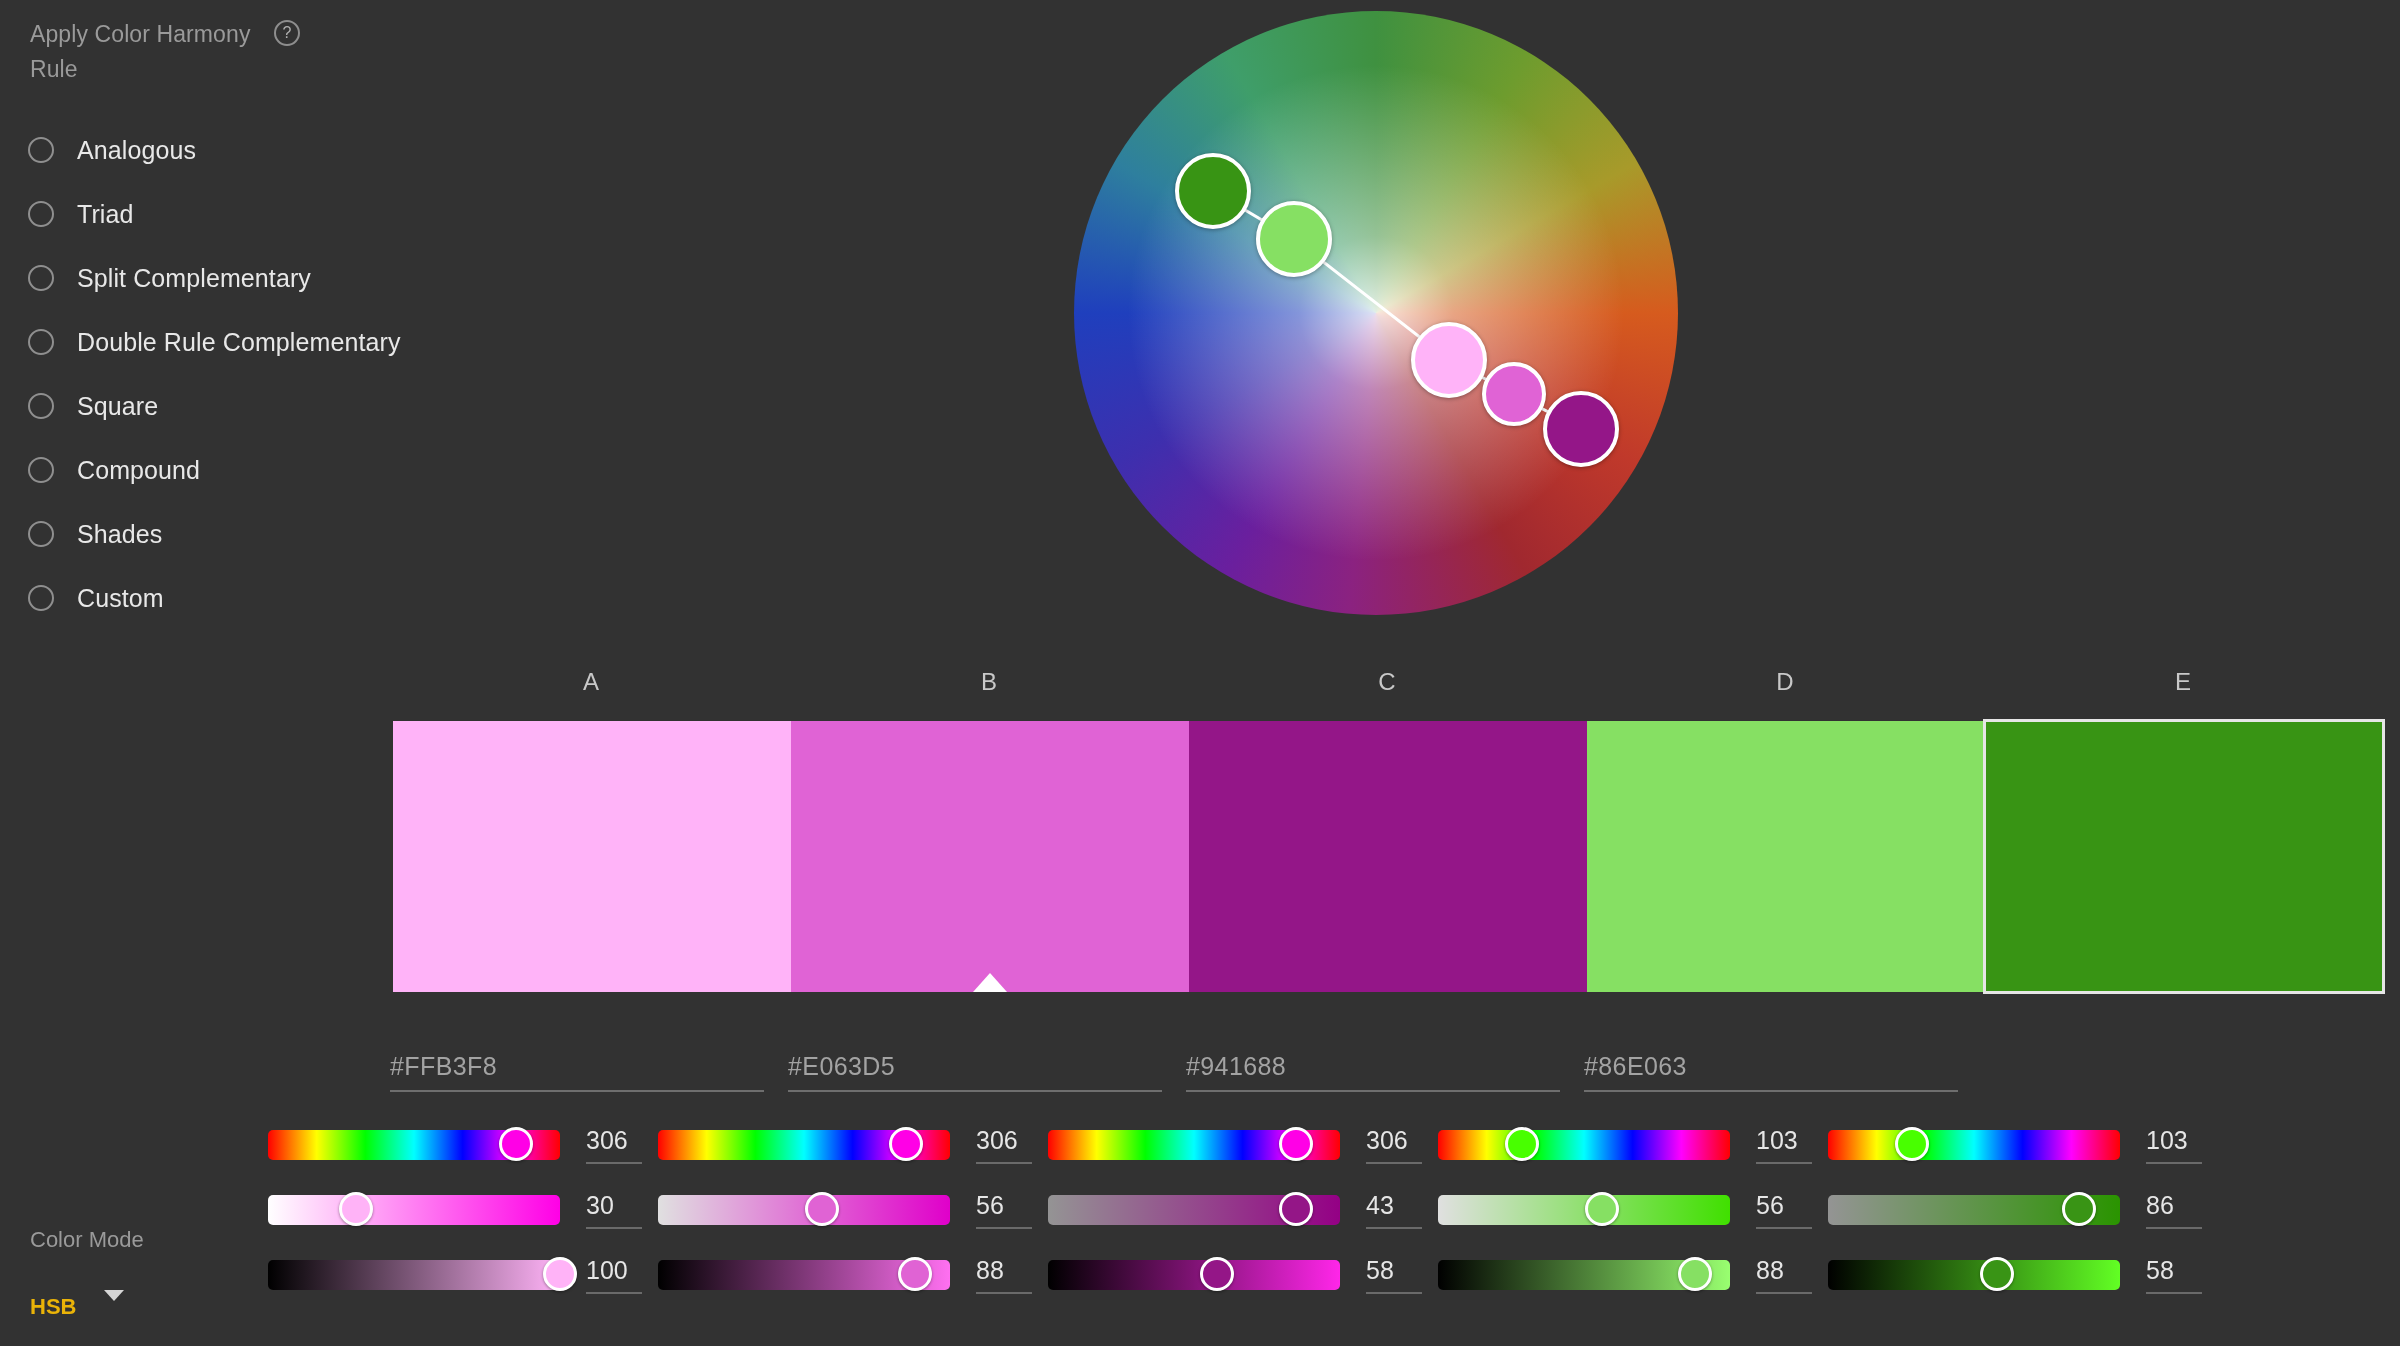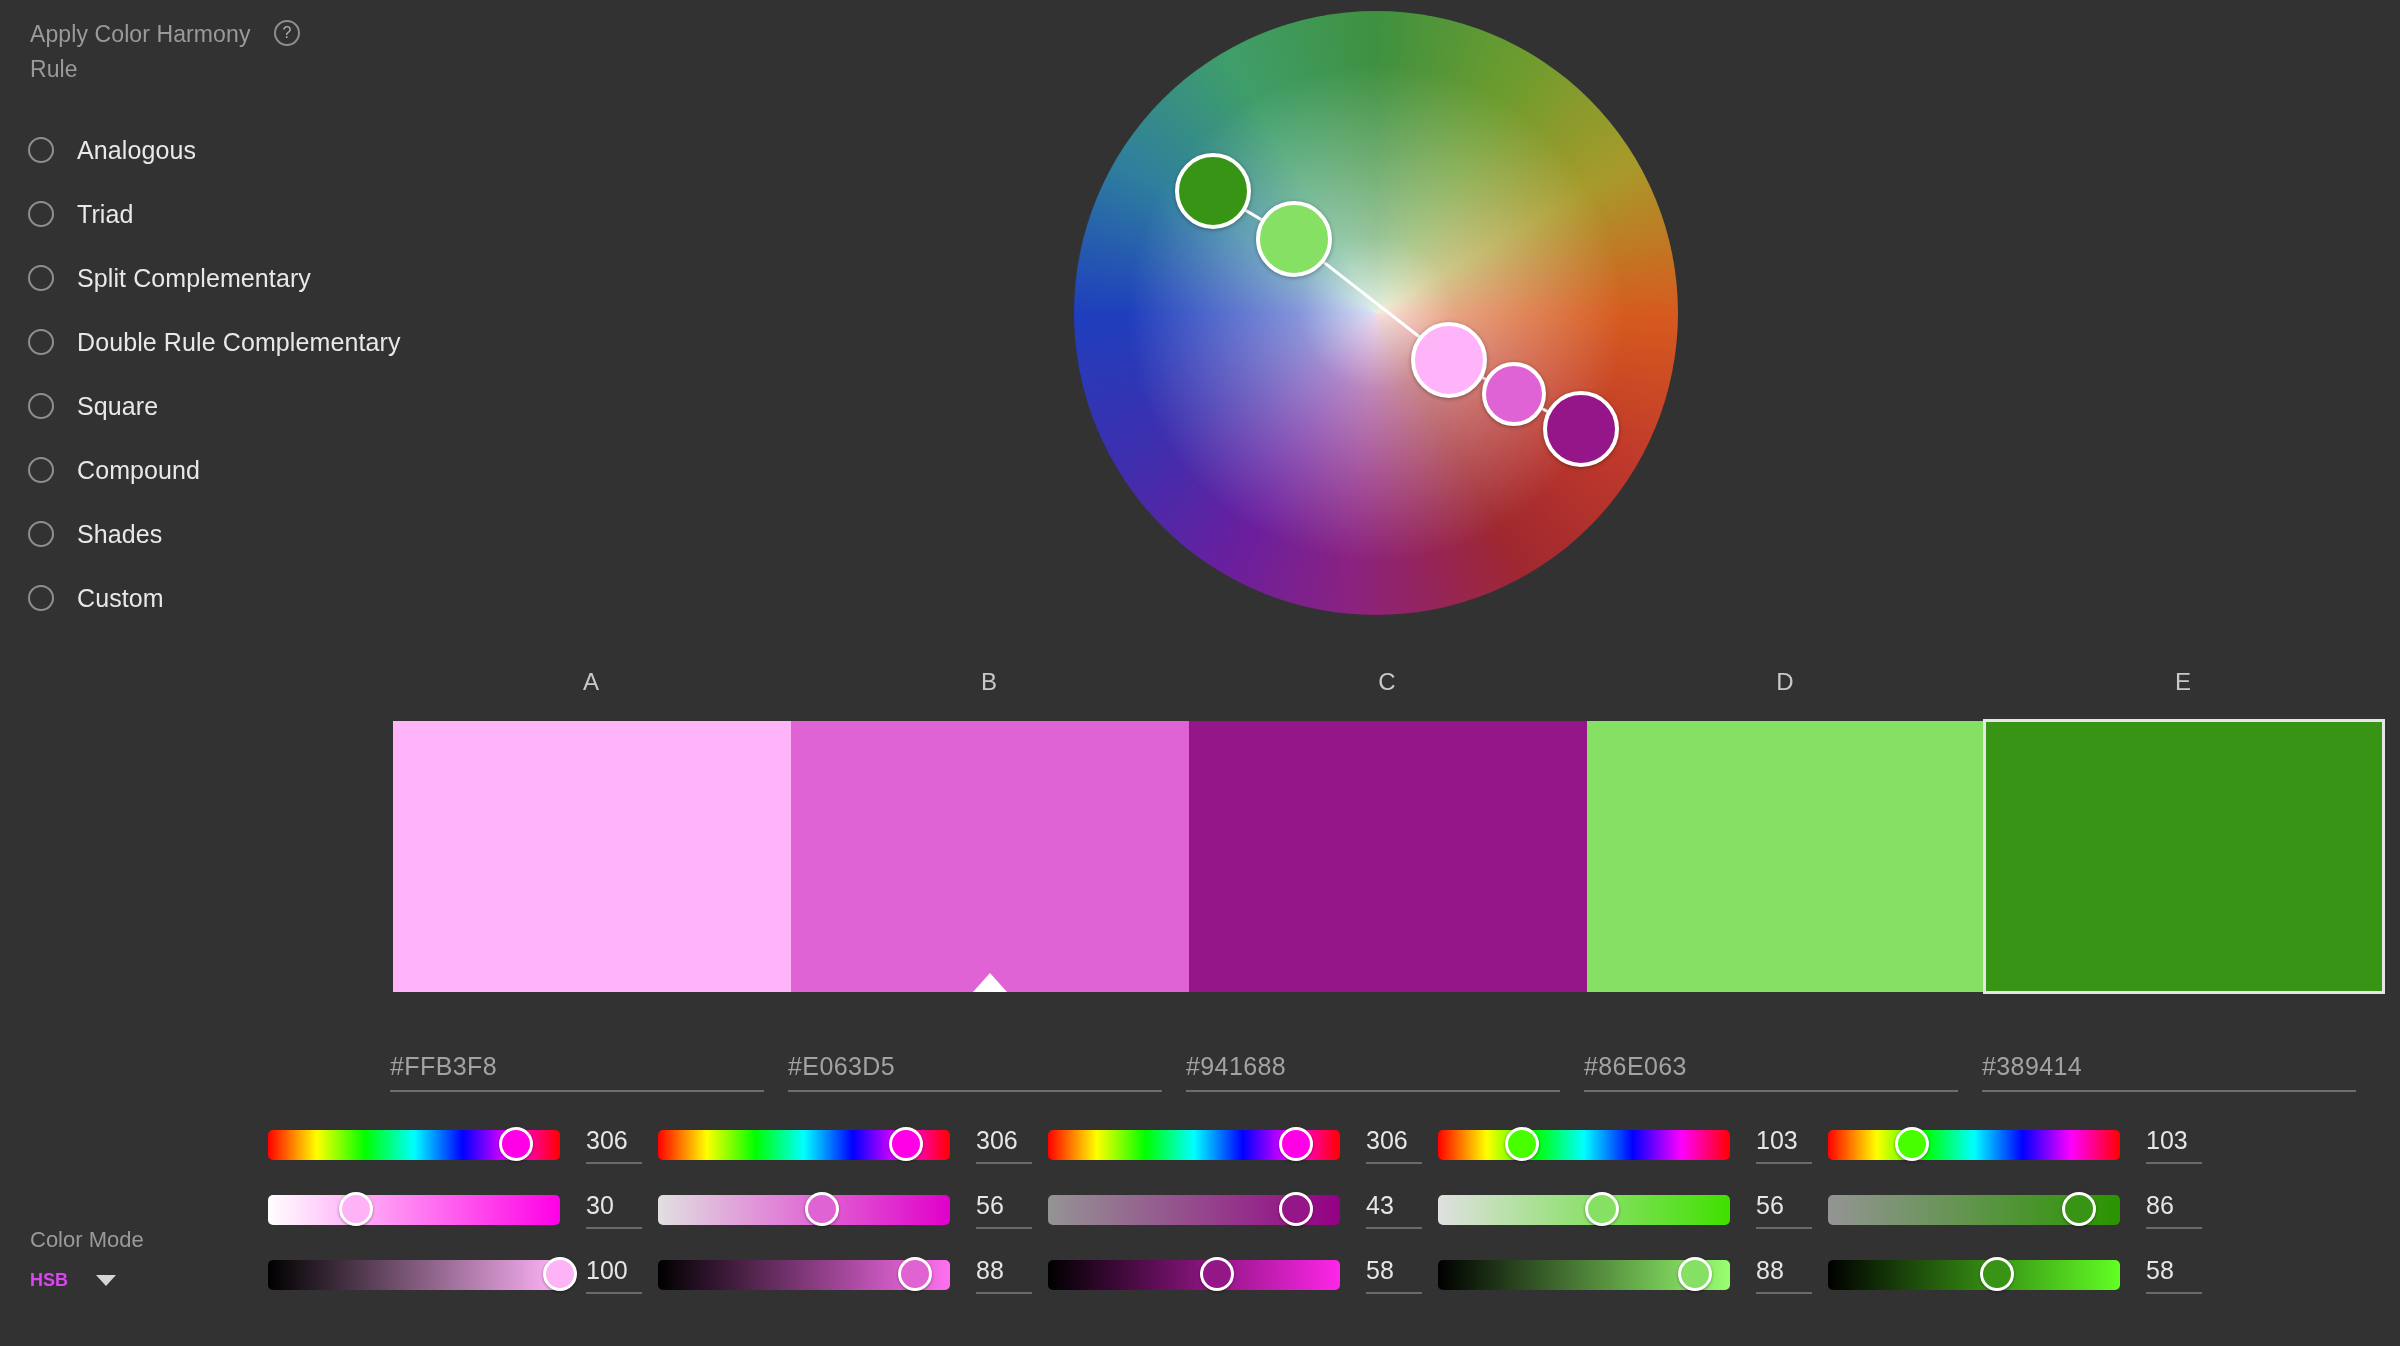--- a/index.html
+++ b/index.html
@@ -50,21 +50,21 @@
   }
 
   .color-mode-label {
     position: absolute; left: 30px; top: 1227px;
     font-size: 22px; color: #9a9a9a;
   }
   .color-mode-select {
     position: absolute; left: 30px; top: 1270px;
     display: flex; align-items: center; gap: 28px;
   }
-  .color-mode-value { font-size: 18px; font-weight: bold; color: #d946ef; }
+  .color-mode-value { font-size: 22px; font-weight: bold; color: #eab308; margin-top: 24px; }
   .chev { width: 0; height: 0; border-left: 10px solid transparent;
           border-right: 10px solid transparent; border-top: 11px solid #d6d6d6; }
 
   
   #wheel-area { position: absolute; left: 1065px; top: 2px; width: 620px; height: 630px; }
   #wheel {
     position: absolute; left: 9px; top: 9px;
     width: 604px; height: 604px; border-radius: 50%;
     background:
       radial-gradient(circle at 50% 50%, rgba(255,255,255,.85) 0%, rgba(255,255,255,.45) 18%, rgba(255,255,255,0) 58%),
@@ -229,24 +229,20 @@
         <div class="hex-underline"></div>
       </div>
       <div class="hex-field" style="left: 796px;">
         <div class="hex-value">#941688</div>
         <div class="hex-underline"></div>
       </div>
       <div class="hex-field" style="left: 1194px;">
         <div class="hex-value">#86E063</div>
         <div class="hex-underline"></div>
       </div>
-      <div class="hex-field" style="left: 1592px;">
-        <div class="hex-value">#389414</div>
-        <div class="hex-underline"></div>
-      </div>
     </div>
 
   <div id="sliders">
       <div class="ch-label" style="left: 332px; top: 1px;">H</div>
       <div class="ch-label" style="left: 332px; top: 66px;">S</div>
       <div class="ch-label" style="left: 332px; top: 131px;">B</div>
       <div class="srow" style="left: 268px; top: 0px; width: 292px;">
         <div class="strack" style="width: 292px; background: linear-gradient(to right, rgb(255, 0, 0), rgb(255, 128, 0), rgb(255, 255, 0), rgb(128, 255, 0), rgb(0, 255, 0), rgb(0, 255, 128), rgb(0, 255, 255), rgb(0, 128, 255), rgb(0, 0, 255), rgb(128, 0, 255), rgb(255, 0, 255), rgb(255, 0, 128), rgb(255, 0, 0));"></div>
         <div class="sknob" style="left: 248px; background: rgb(255, 0, 230);"></div>
         <div class="sval" style="left: 318px;">306</div>

